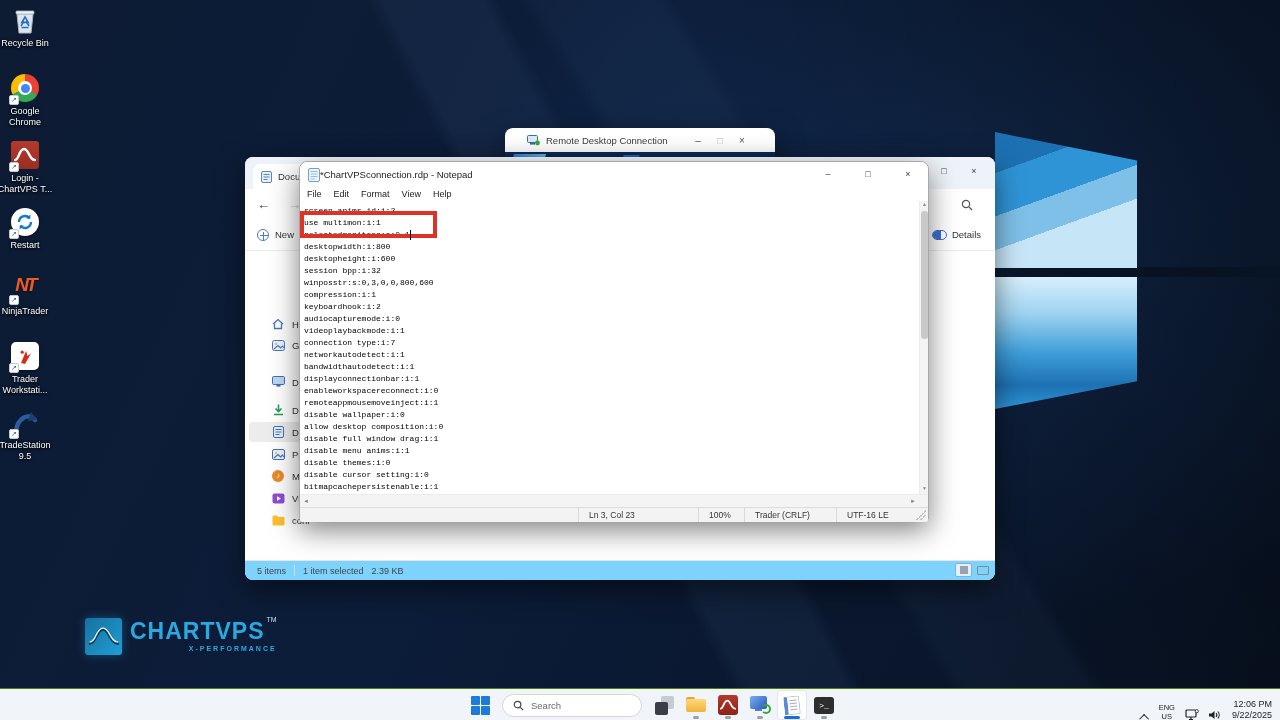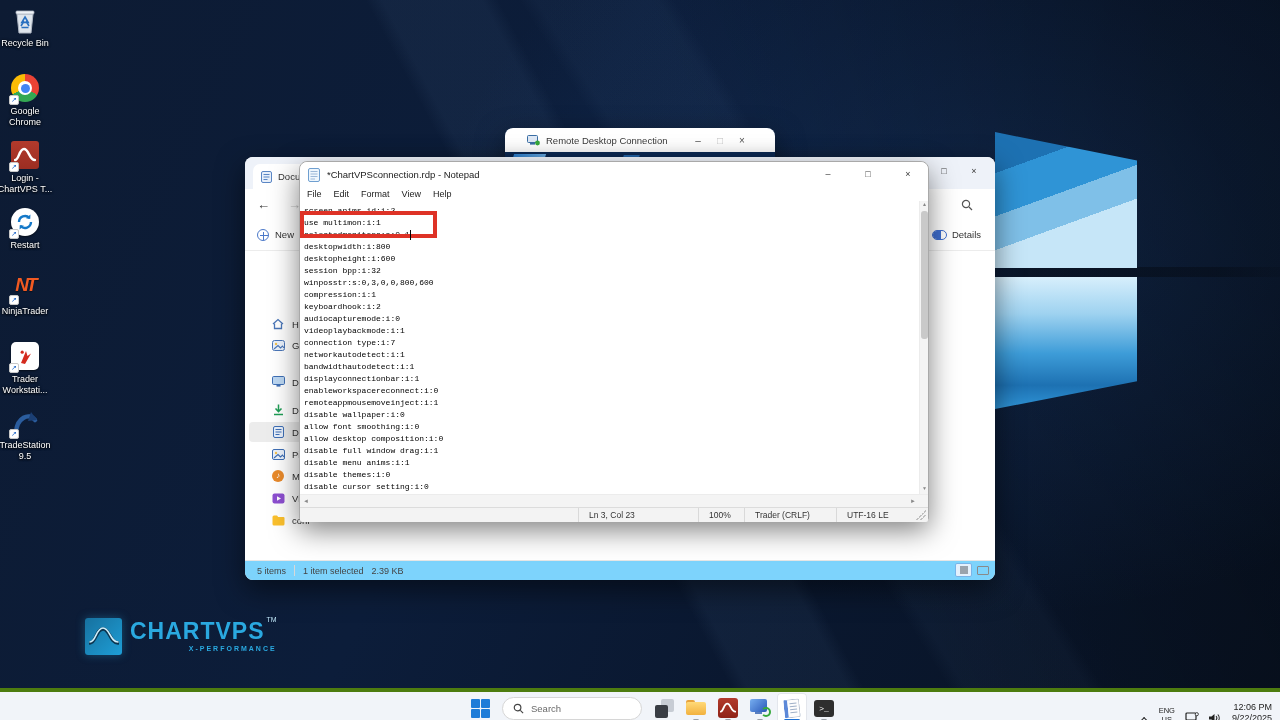--- a/index.html
+++ b/index.html
@@ -98,21 +98,21 @@
   .view-btns{position:absolute;right:6px;bottom:3px;display:flex;align-items:center;}
   .vb1{width:17px;height:14px;border:1px solid #79b4e8;background:#e4f0fc;border-radius:2px;
     display:flex;align-items:center;justify-content:center;margin-right:5px;}
   .vb1 i{display:block;width:8px;height:8px;background:#9aa3ad;}
   .vb2{width:12px;height:9px;border:1px solid #8a8a8a;border-radius:1px;}
 
   
   .notepad{left:299px;top:161px;width:630px;height:359px;z-index:3;background:#fff;
     border:1px solid #a9a9a9;border-radius:8px 8px 2px 2px;}
   .np-title{height:25px;display:flex;align-items:center;padding-left:8px;background:#fff;border-radius:8px 8px 0 0;}
-  .np-title .t{font-size:9.5px;color:#222;margin-left:7px;flex:1;}
+  .np-title .t{font-size:9.5px;color:#222;flex:1;}
   .np-cap{width:40px;height:25px;text-align:center;line-height:25px;}
   .np-menu{height:14px;display:flex;align-items:center;padding-left:7px;background:#fff;}
   .np-menu span{font-size:9px;color:#222;margin-right:12px;}
   .np-text{position:relative;height:293px;overflow:hidden;background:#fff;
     font-family:"Liberation Mono","DejaVu Sans Mono",monospace;font-size:8px;line-height:12px;color:#000;
     padding:4px 0 0 4px;}
   .np-line{height:12px;white-space:nowrap;}
   .hl-box{position:absolute;left:0;top:10px;width:137px;height:27px;border:4px solid #de3226;background:transparent;}
   .caret{position:absolute;left:110px;top:29px;width:1px;height:10px;background:#000;}
   .vsb{position:absolute;right:0;top:0;width:9px;height:293px;background:#f4f4f4;border-left:1px solid #ececec;}
@@ -122,21 +122,21 @@
   .hsb .ar{position:absolute;top:0;font-size:6px;color:#888;line-height:13px;}
   .np-status{height:15px;background:#f3f3f3;border-top:1px solid #dcdcdc;display:flex;align-items:center;
     font-size:8.5px;color:#333;border-radius:0 0 2px 2px;}
   .np-status .seg{border-left:1px solid #d9d9d9;height:100%;display:flex;align-items:center;padding:0 10px;white-space:nowrap;}
   .np-status .sp{flex:1;}
   .grip{width:10px;height:10px;margin-right:2px;
     background:linear-gradient(135deg,transparent 50%,#c0c0c0 50%,#c0c0c0 58%,transparent 58%,transparent 70%,#c0c0c0 70%,#c0c0c0 78%,transparent 78%);}
 
   
   .taskbar{position:absolute;left:0;right:0;bottom:0;height:32px;background:#f1f4f9;
-    border-top:4px solid #4d7c0f;z-index:10;}
+    border-top:1px solid #4d7c0f;z-index:10;}
   .tb-center{position:absolute;left:464px;top:0;height:32px;display:flex;align-items:center;}
   .tb-btn{width:30px;height:30px;margin:0 1px;border-radius:4px;display:flex;align-items:center;justify-content:center;position:relative;}
   .tb-btn.active{background:#fff;box-shadow:inset 0 0 0 1px #e3e6ec;}
   .tb-dot{position:absolute;bottom:1px;left:50%;transform:translateX(-50%);width:6px;height:3px;border-radius:2px;background:#9aa0a8;}
   .tb-dot.active{width:16px;background:#1a6fd4;}
   .win-logo{width:19px;height:19px;display:grid;grid-template-columns:9px 9px;grid-template-rows:9px 9px;gap:1px;}
   .win-logo i{background:#1e7cd8;border-radius:1px;}
   .search-pill{width:140px;height:23px;border-radius:12px;background:#fff;border:1px solid #d6d6d6;
     display:flex;align-items:center;padding:0 10px;margin:0 6px;}
   .search-pill .ph{font-size:9.5px;color:#6a6a6a;margin-left:7px;}
@@ -472,21 +472,20 @@
       <div class="np-line">keyboardhook:i:2</div>
       <div class="np-line">audiocapturemode:i:0</div>
       <div class="np-line">videoplaybackmode:i:1</div>
       <div class="np-line">connection type:i:7</div>
       <div class="np-line">networkautodetect:i:1</div>
       <div class="np-line">bandwidthautodetect:i:1</div>
       <div class="np-line">displayconnectionbar:i:1</div>
       <div class="np-line">enableworkspacereconnect:i:0</div>
       <div class="np-line">remoteappmousemoveinject:i:1</div>
       <div class="np-line">disable wallpaper:i:0</div>
-      <div class="np-line">allow font smoothing:i:0</div>
       <div class="np-line">allow desktop composition:i:0</div>
       <div class="np-line">disable full window drag:i:1</div>
       <div class="np-line">disable menu anims:i:1</div>
       <div class="np-line">disable themes:i:0</div>
       <div class="np-line">disable cursor setting:i:0</div>
       <div class="np-line">bitmapcachepersistenable:i:1</div>
       <div class="hl-box"></div>
       <div class="caret"></div>
       <div class="vsb">
         <span class="ar" style="top:0">▲</span>

